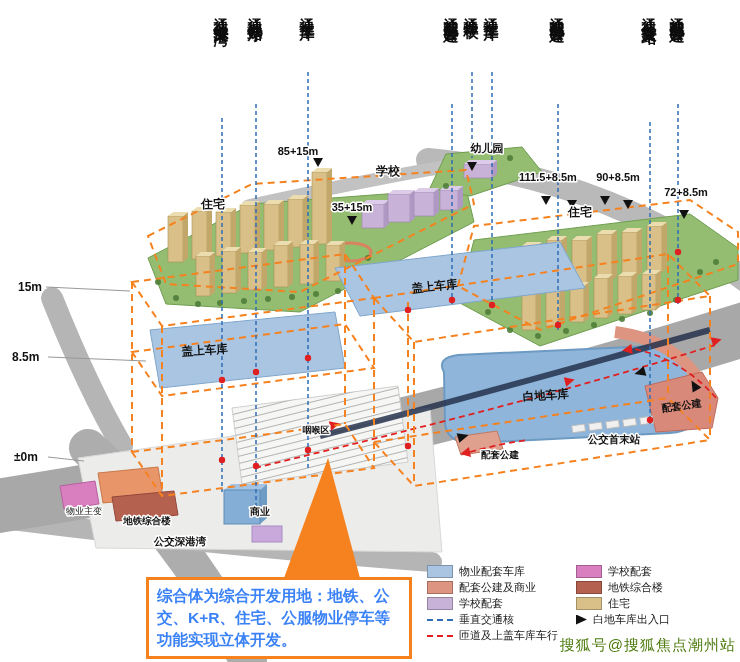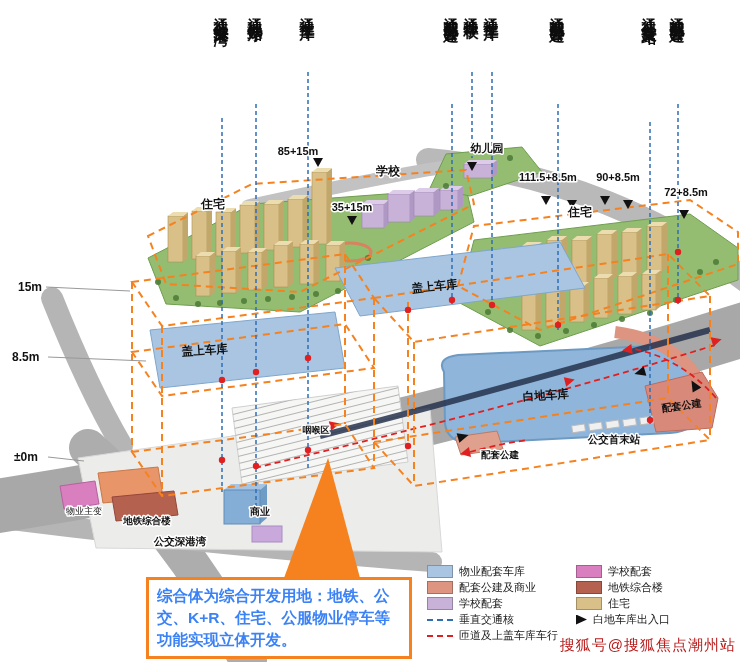--- a/index.html
+++ b/index.html
@@ -13,21 +13,21 @@
   .callout{position:absolute;left:146px;top:577px;width:244px;border:3px solid #f5821f;
            background:#fff;padding:5px 8px;font-size:15.5px;font-weight:700;color:#3b82f6;line-height:1.42}
   .callout-tri{position:absolute;left:284px;top:458px;width:76px;height:120px;
            clip-path:polygon(58% 0,100% 100%,0 100%)}
   .legend{position:absolute;left:427px;top:566px;display:flex;gap:18px;font-size:11px;color:#1a1a1a}
   .lcol{display:flex;flex-direction:column;gap:5px}
   .lrow{display:flex;align-items:center;gap:6px;height:11px;white-space:nowrap}
   .sw{width:24px;height:11px;border:1px solid rgba(0,0,0,.25);flex:none}
   .sw.dash{height:0;border:none;border-top:2px dashed #333;width:26px}
   .arrow-ic{width:11px;height:10px;clip-path:polygon(0 0,100% 50%,0 100%);flex:none}
-  .watermark{position:absolute;right:4px;top:636px;font-size:15px;color:#b91c1c;letter-spacing:1px}
+  .watermark{position:absolute;right:4px;top:636px;font-size:15px;color:#4d7c0f;letter-spacing:1px}
 </style>
 </head>
 <body>
 
 <div class="stage">
 
 <svg width="740" height="662" viewBox="0 0 740 662">
   <defs>
     <pattern id="hatch" width="7" height="7" patternUnits="userSpaceOnUse" patternTransform="rotate(-14)">
       <line x1="0" y1="3.5" x2="7" y2="3.5" stroke="#b3b3b3" stroke-width="1"></line>

